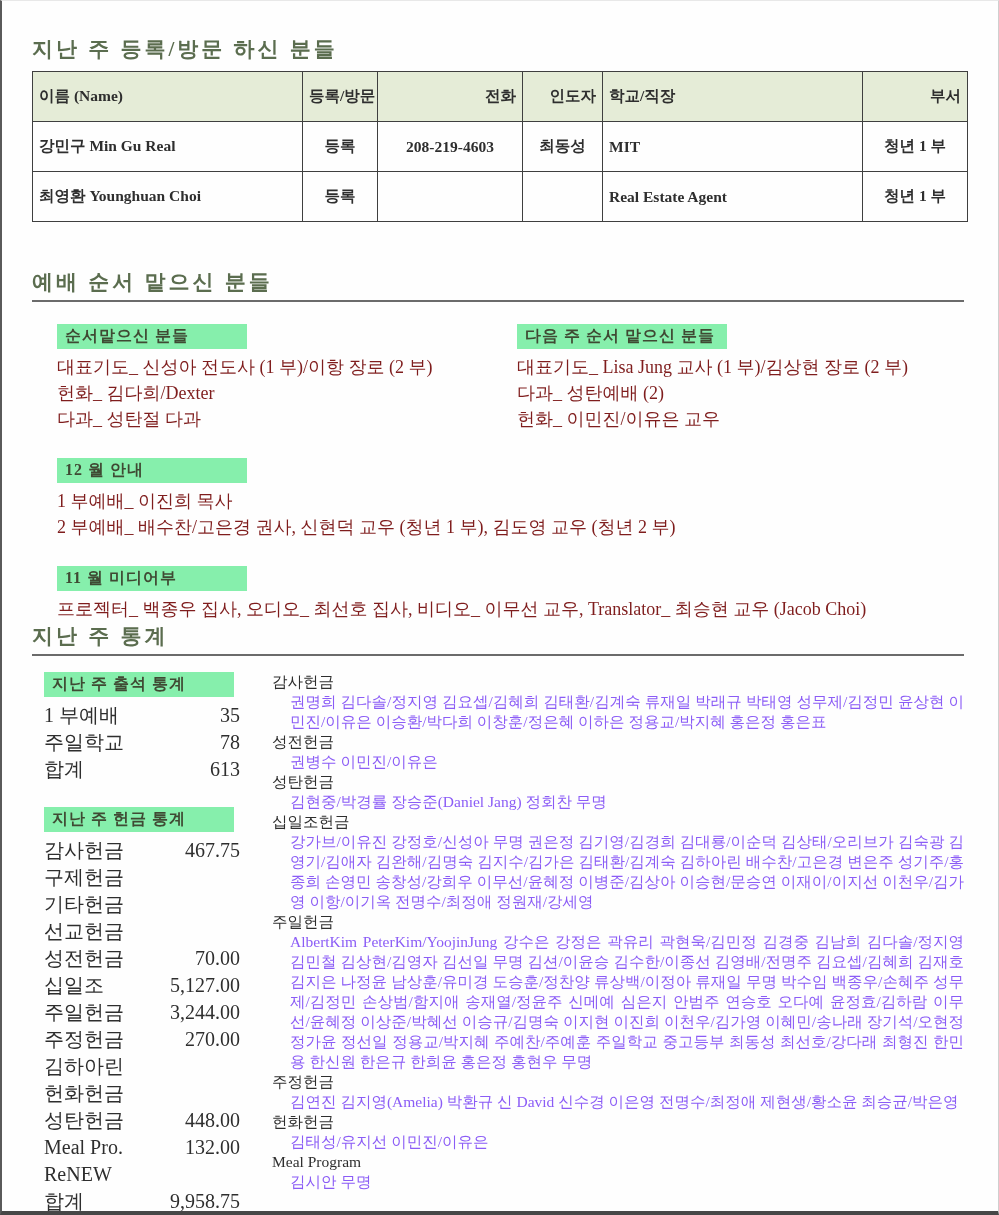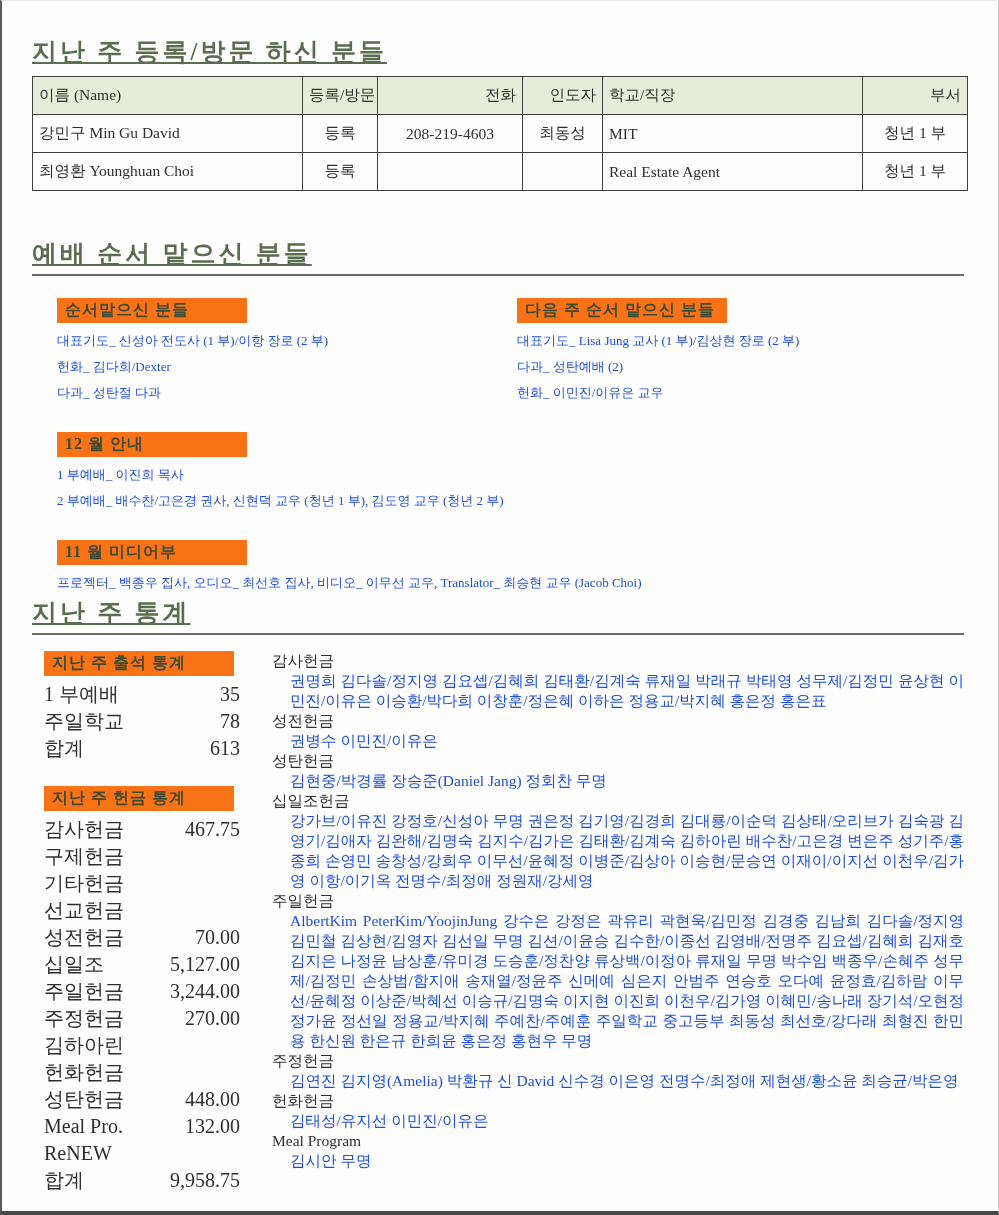--- a/index.html
+++ b/index.html
@@ -5,61 +5,60 @@
   * { margin:0; padding:0; box-sizing:border-box; }
   html,body { background:#fff; }
   body { font-family:"Liberation Serif","DejaVu Serif",serif; color:#333; }
   .page {
     width:999px; height:1215px; background:#fefefe; position:relative;
     border-left:2px solid #5a5a5a; border-bottom:4px solid #474747;
     border-right:1px solid #cfcfcf; border-top:1px solid #e8e8e8;
     padding:34px 34px 0 30px; overflow:hidden;
   }
   .section-title {
-    font-size:25px; font-weight:bold; color:#5b6d4f; letter-spacing:3px;
+    font-size:21px; font-weight:bold; color:#5b6d4f; letter-spacing:3px;
     font-family:"Liberation Serif","DejaVu Serif",serif;
-    text-decoration:underline;
   }
   .rule { border-bottom:2px solid #6b6b6b; margin-top:4px; }
 
   
   table.visitors { border-collapse:collapse; width:935px; margin-top:8px; table-layout:fixed; }
   table.visitors th, table.visitors td {
-    border:1.5px solid #3f3f3f; font-size:15.5px; padding:8px 6px; height:24px;
-    font-weight:normal; color:#2e2e2e; overflow:hidden; white-space:nowrap;
+    border:1.5px solid #3f3f3f; font-size:15.5px; padding:14px 6px; height:24px;
+    font-weight:bold; color:#2e2e2e; overflow:hidden; white-space:nowrap;
   }
   table.visitors th { background:#e5ecd7; text-align:right; }
   table.visitors th.left, table.visitors td.left { text-align:left; }
   table.visitors td.center { text-align:center; }
   .col-name{width:270px}.col-reg{width:75px}.col-phone{width:145px}
   .col-guide{width:80px}.col-school{width:260px}.col-dept{width:105px}
 
   
   .worship-cols { display:flex; margin-top:22px; }
   .wcol-left { width:465px; padding-left:25px; }
   .wcol-right { flex:1; padding-left:20px; }
   .hl-heading {
-    display:inline-block; background:#f97316; color:#3f4a33; font-weight:bold;
+    display:inline-block; background:#86efac; color:#3f4a33; font-weight:bold;
     font-size:16px; letter-spacing:1px; padding:2px 12px 2px 8px; margin-bottom:5px;
     min-width:190px;
   }
-  .plain-line { font-size:13px; line-height:26px; color:#1d4ed8; }
+  .plain-line { font-size:18px; line-height:26px; color:#7f1d1d; }
   .notice-block { margin-top:26px; padding-left:25px; }
   .media-block { margin-top:26px; padding-left:25px; }
 
   
   .stats-wrap { display:flex; margin-top:16px; }
   .stats-left { width:228px; padding-left:12px; flex:none; }
   .stats-right { flex:1; padding-left:12px; }
   .stat-rows { width:196px; }
   .stat-row { display:flex; justify-content:space-between; font-size:20px; line-height:27px; color:#2e2e2e; }
   .stat-row .v { text-align:right; }
   .offer-heading { margin-top:24px; }
   .donor-cat { font-size:15.5px; line-height:20px; color:#2e2e2e; }
-  .donor-names { font-size:15.5px; line-height:20px; color:#1d4ed8; padding-left:18px; text-align:justify; }
+  .donor-names { font-size:15.5px; line-height:20px; color:#8b5cf6; padding-left:18px; text-align:justify; }
   .mt40 { }
   .mt46 { margin-top:46px; }
 </style>
 </head>
 <body>
 
 <div class="page">
 
   <div class="section-title">지난 주 등록/방문 하신 분들</div>
   <table class="visitors">
@@ -74,21 +73,21 @@
     <tbody>
         <tr>
       <th class="left">이름 (Name)</th>
       <th>등록/방문</th>
       <th>전화</th>
       <th>인도자</th>
       <th class="left">학교/직장</th>
       <th>부서</th>
     </tr>
     <tr>
-      <td class="left">강민구 Min Gu David</td>
+      <td class="left">강민구 Min Gu Real</td>
       <td class="center">등록</td>
       <td class="center">208-219-4603</td>
       <td class="center">최동성</td>
       <td class="left">MIT</td>
       <td class="center">청년 1 부</td>
     </tr>
     <tr>
       <td class="left">최영환 Younghuan Choi</td>
       <td class="center">등록</td>
       <td class="center"></td>

